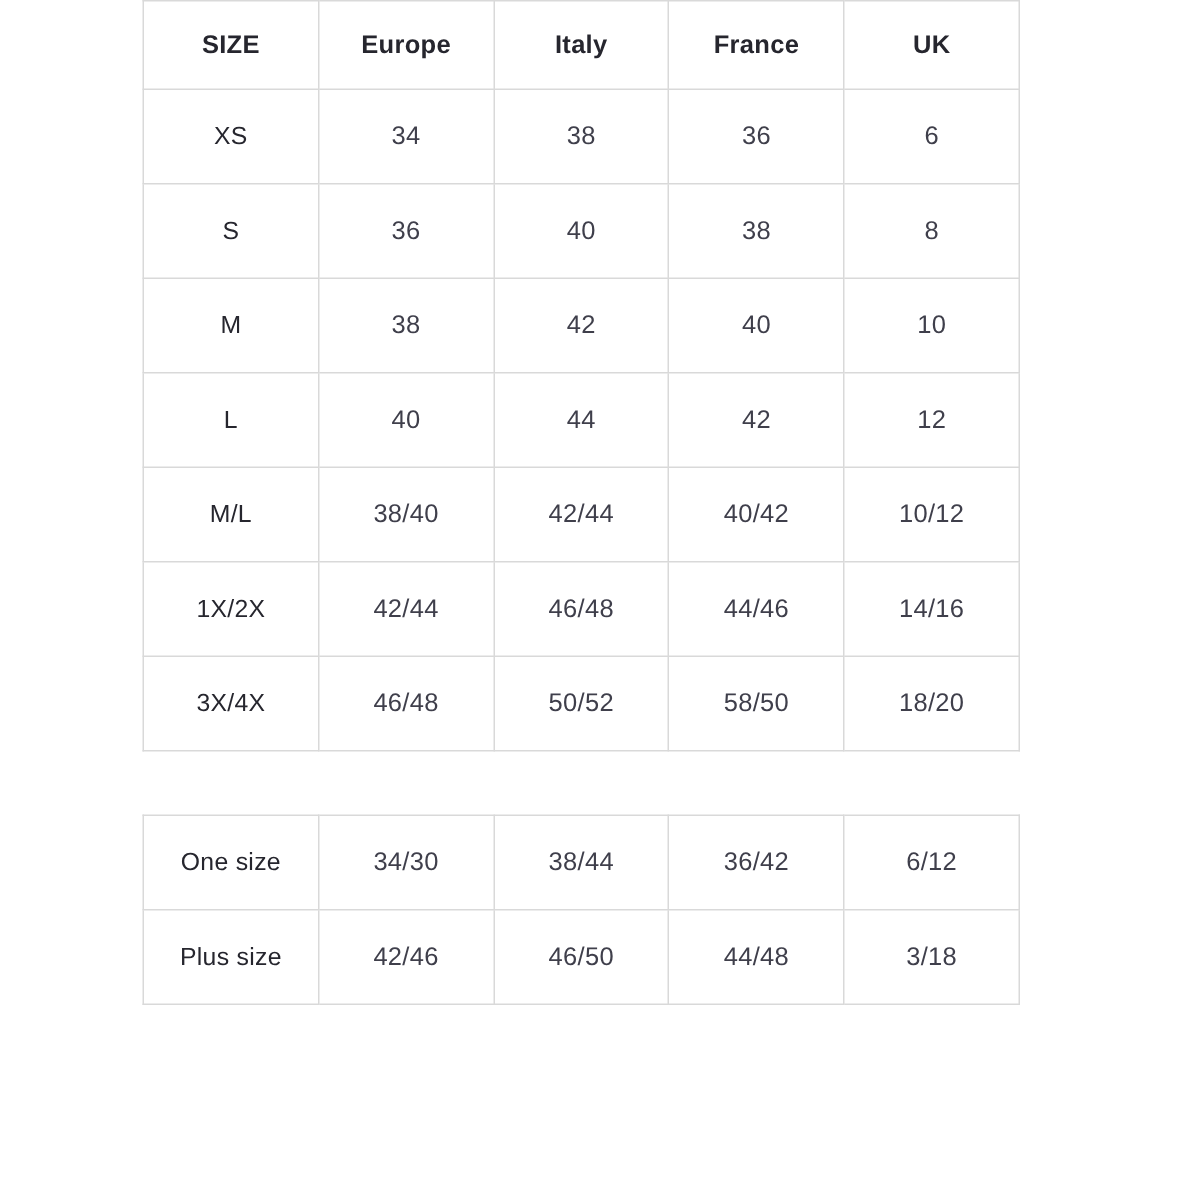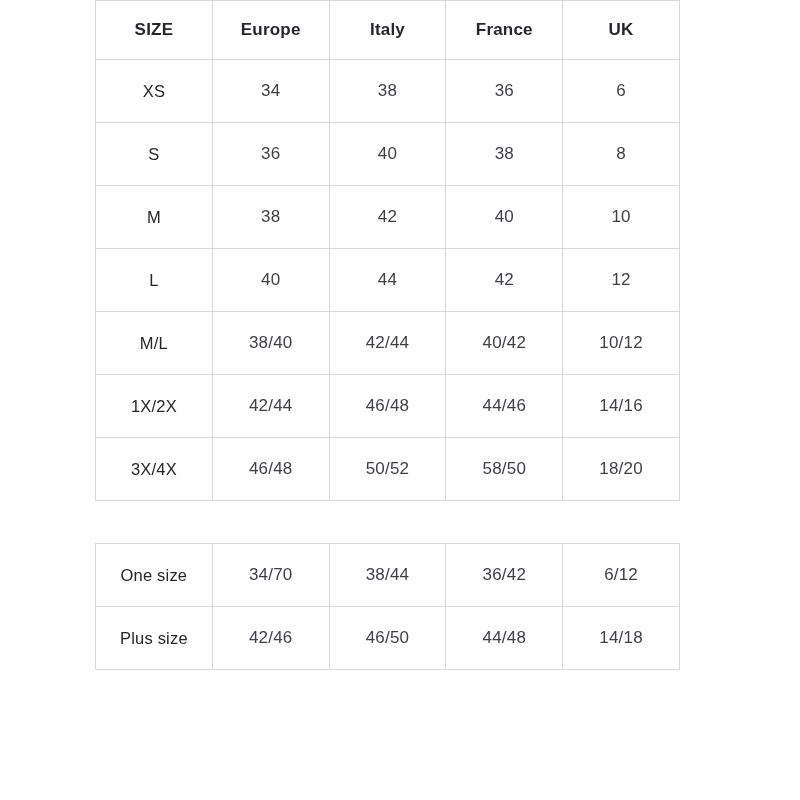--- a/index.html
+++ b/index.html
@@ -131,28 +131,28 @@
     <colgroup>
       <col>
         <col>
         <col>
         <col>
         <col>
     </colgroup>
     <tbody>
         <tr>
           <td class="row-label">One size</td>
-          <td>34/70</td>
+          <td>34/30</td>
           <td>38/44</td>
           <td>36/42</td>
           <td>6/12</td>
         </tr>
         <tr>
           <td class="row-label">Plus size</td>
           <td>42/46</td>
           <td>46/50</td>
           <td>44/48</td>
-          <td>14/18</td>
+          <td>3/18</td>
         </tr>
       </tbody>
   </table>
 
 </div>
 
 </body></html>

